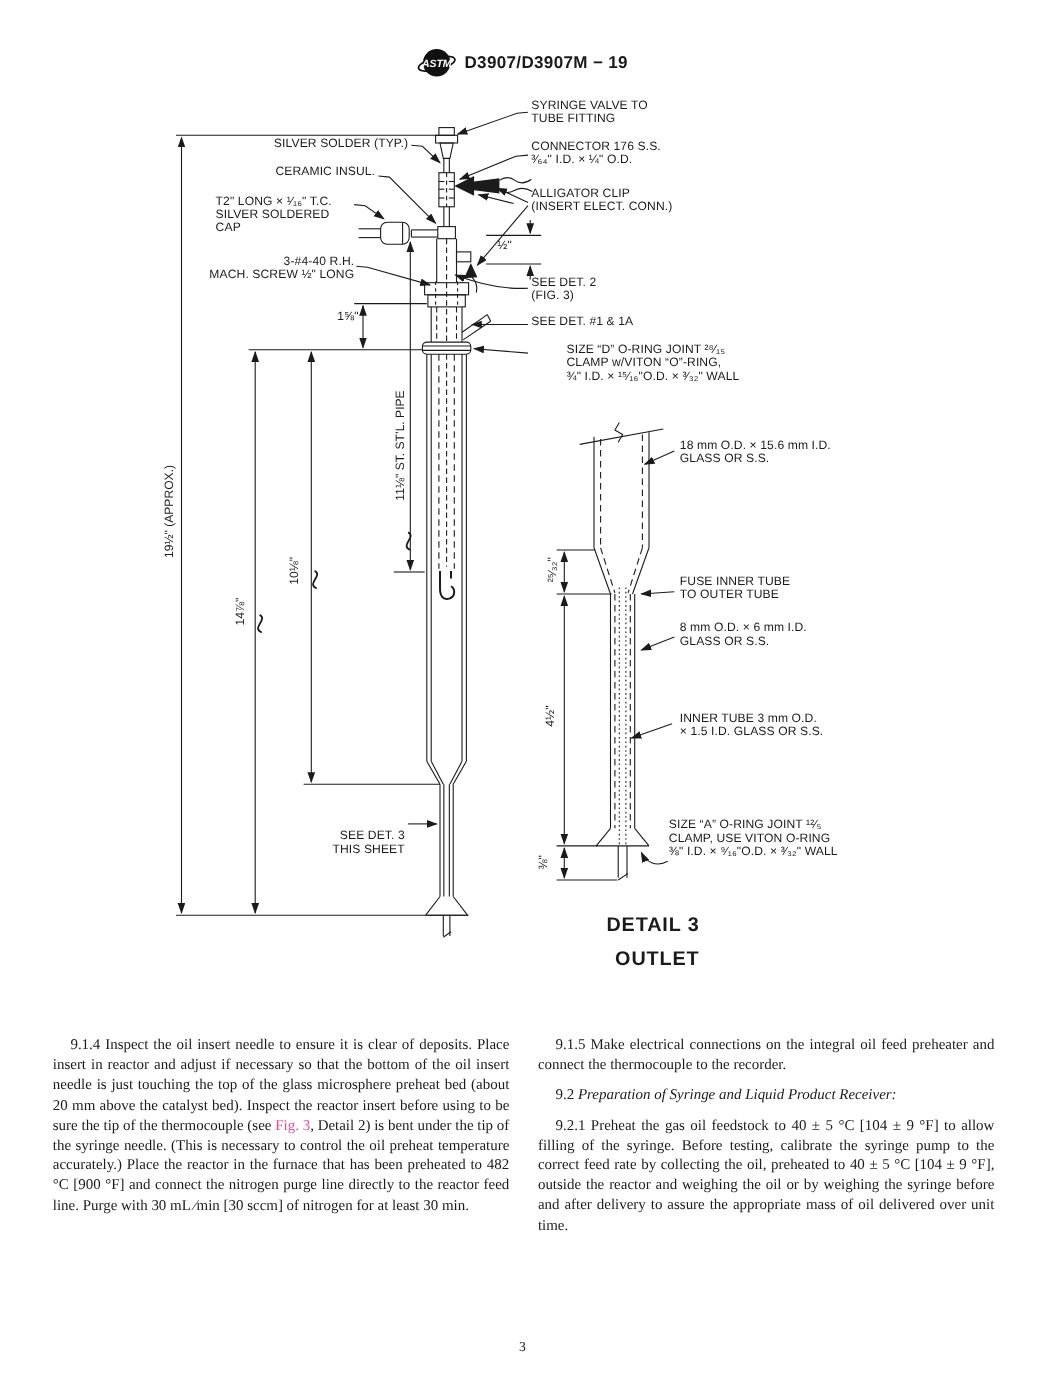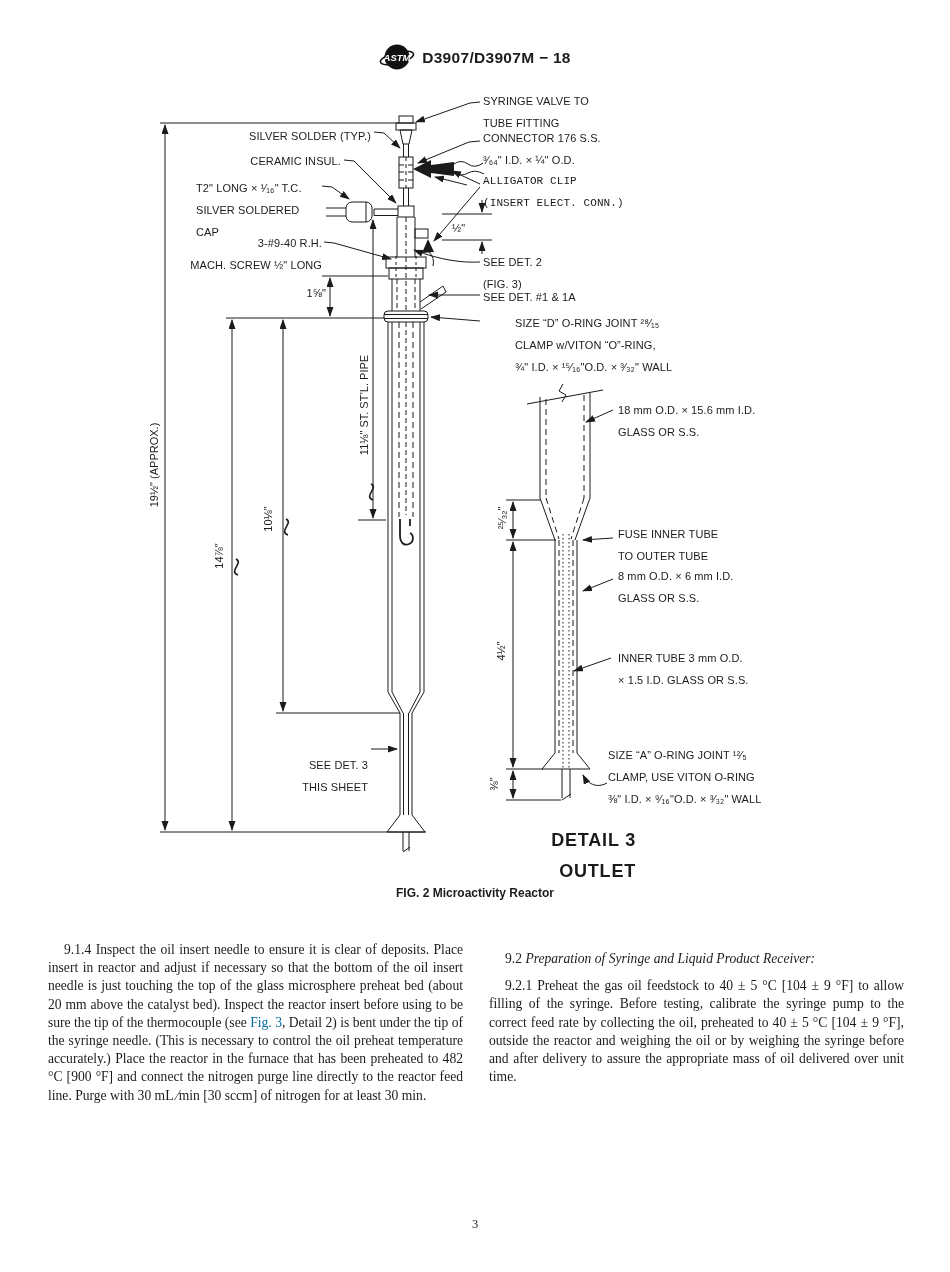--- a/index.html
+++ b/index.html
@@ -6,50 +6,50 @@
   .page {
     position:relative; width:950px; height:1272px; background:#ffffff;
     font-family:"Liberation Sans", sans-serif; color:#1b1b1b; overflow:hidden;
   }
   
   .hdr { position:absolute; top:42px; left:0; width:100%; display:flex; justify-content:center; align-items:center; gap:7px; }
   .hdr-title { font-weight:bold; font-size:15.5px; letter-spacing:0.3px; }
   
   .fig-svg { position:absolute; top:0; left:0; }
   
-  .lbl { position:absolute; font-size:11px; line-height:22px; white-space:pre-line; letter-spacing:0.1px; }
+  .lbl { position:absolute; font-size:11px; line-height:12px; white-space:pre-line; letter-spacing:0.1px; }
   .lbl.r { text-align:right; }
   .rot { position:absolute; font-size:11px; white-space:nowrap; background:#fff; padding:0 2px;
          transform:translate(-50%,-50%) rotate(-90deg); }
   .det-title { position:absolute; left:494px; width:142px; text-align:right; font-weight:bold;
                font-size:18px; letter-spacing:0.8px; }
   .fig-caption { position:absolute; top:886px; left:0; width:100%; text-align:center; font-weight:bold; font-size:12px; }
   
   .cols { position:absolute; top:941px; left:48px; width:856px; display:flex; gap:26px;
           font-family:"Liberation Serif", serif; font-size:13.6px; line-height:18.2px; text-align:justify; }
   .col { width:415px; }
   p.para { margin:0; text-indent:16px; }
   p.para.sp { margin-top:9px; }
   .it { font-style:italic; }
-  .link { color:#0369a1; }
+  .link { color:#ec4899; }
   .pagenum { position:absolute; top:1217px; left:0; width:100%; text-align:center;
              font-family:"Liberation Serif", serif; font-size:12.5px; }
 </style>
 </head>
 <body>
 
 <div class="page">
 
   <div class="hdr">
     <svg width="36" height="32" viewBox="0 0 36 32">
       <circle cx="18" cy="15" r="12.5" fill="#111"></circle>
       <ellipse cx="18" cy="16" rx="17" ry="5.5" fill="none" stroke="#111" stroke-width="1.6" transform="rotate(-14 18 16)"></ellipse>
       <text x="18" y="19" text-anchor="middle" font-family="Liberation Sans, sans-serif" font-size="9.5" font-weight="bold" font-style="italic" fill="#fff">ASTM</text>
     </svg>
-    <span class="hdr-title">D3907/D3907M − 18</span>
+    <span class="hdr-title">D3907/D3907M − 19</span>
   </div>
 
   <svg class="fig-svg" width="950" height="920" viewBox="0 0 950 920">
     <defs>
       <marker id="ar" markerWidth="10" markerHeight="8" refX="9" refY="3.5" orient="auto-start-reverse">
         <path d="M0,0 L10,3.5 L0,7 Z" fill="#1b1b1b"></path>
       </marker>
     </defs>
     <g stroke="#1b1b1b" stroke-width="1" fill="none">
 
@@ -213,26 +213,26 @@
       <path d="M607,783 C596,789 587,783 583,775" marker-end="url(#ar)"></path>
     </g>
   </svg>
 
   <div class="lbl" style="left:483px; top:90px;">SYRINGE VALVE TO
 TUBE FITTING</div>
   <div class="lbl r" style="right:579px; top:125px;text-align:center;">SILVER SOLDER (TYP.)</div>
   <div class="lbl" style="left:483px; top:127px;">CONNECTOR 176 S.S.
 ³⁄₆₄" I.D. × ¼" O.D.</div>
   <div class="lbl r" style="right:609px; top:150px;">CERAMIC INSUL.</div>
-  <div class="lbl" style="left:483px; top:170px;font-family:Liberation Mono, monospace;">ALLIGATOR CLIP
+  <div class="lbl" style="left:483px; top:170px;">ALLIGATOR CLIP
 (INSERT ELECT. CONN.)</div>
   <div class="lbl" style="left:196px; top:177px;">T2" LONG × ¹⁄₁₆" T.C.
 SILVER SOLDERED
 CAP</div>
-  <div class="lbl r" style="right:628px; top:232px;">3-#9-40 R.H.
+  <div class="lbl r" style="right:628px; top:232px;">3-#4-40 R.H.
 MACH. SCREW ½" LONG</div>
   <div class="lbl" style="left:452px; top:217px;">½"</div>
   <div class="lbl" style="left:483px; top:251px;">SEE DET. 2
 (FIG. 3)</div>
   <div class="lbl" style="left:483px; top:286px;">SEE DET. #1 &amp; 1A</div>
   <div class="lbl" style="left:483px; top:312px;margin-left:32px;">SIZE “D” O-RING JOINT ²⁸⁄₁₅
 CLAMP w/VITON “O”-RING,
 ¾" I.D. × ¹⁵⁄₁₆"O.D. × ³⁄₃₂" WALL</div>
   <div class="lbl r" style="right:624px; top:282px;">1⅝"</div>
   <div class="rot" style="left:154px; top:465px;">19½" (APPROX.)</div>
@@ -250,26 +250,26 @@
   <div class="lbl" style="left:618px; top:647px;">INNER TUBE 3 mm O.D.
 × 1.5 I.D. GLASS OR S.S.</div>
   <div class="lbl" style="left:608px; top:744px;">SIZE “A” O-RING JOINT ¹²⁄₅
 CLAMP, USE VITON O-RING
 ⅜" I.D. × ⁹⁄₁₆"O.D. × ³⁄₃₂" WALL</div>
   <div class="rot" style="left:502px; top:518px;">²⁵⁄₃₂"</div>
   <div class="rot" style="left:501px; top:651px;">4½"</div>
   <div class="rot" style="left:494px; top:784px;">⅜"</div>
   <div class="det-title" style="top:830px;">DETAIL 3</div>
   <div class="det-title" style="top:861px;">OUTLET</div>
-  <div class="fig-caption">FIG. 2 Microactivity Reactor</div>
 
   <div class="cols">
     <div class="col">
       <p class="para"><span>9.1.4  Inspect the oil insert needle to ensure it is clear of deposits. Place insert in reactor and adjust if necessary so that the bottom of the oil insert needle is just touching the top of the glass microsphere preheat bed (about 20 mm above the catalyst bed). Inspect the reactor insert before using to be sure the tip of the thermocouple (see </span><span class="link">Fig. 3</span><span>, Detail 2) is bent under the tip of the syringe needle. (This is necessary to control the oil preheat temperature accurately.) Place the reactor in the furnace that has been preheated to 482 °C [900 °F] and connect the nitrogen purge line directly to the reactor feed line. Purge with 30 mL ⁄min [30 sccm] of nitrogen for at least 30 min.</span></p>
     </div>
     <div class="col">
+      <p class="para">9.1.5  Make electrical connections on the integral oil feed preheater and connect the thermocouple to the recorder.</p>
       <p class="para sp"><span>9.2 </span><span class="it">Preparation of Syringe and Liquid Product Receiver:</span></p>
       <p class="para sp">9.2.1  Preheat the gas oil feedstock to 40 ± 5 °C [104 ± 9 °F] to allow filling of the syringe. Before testing, calibrate the syringe pump to the correct feed rate by collecting the oil, preheated to 40 ± 5 °C [104 ± 9 °F], outside the reactor and weighing the oil or by weighing the syringe before and after delivery to assure the appropriate mass of oil delivered over unit time.</p>
     </div>
   </div>
 
   <div class="pagenum">3</div>
 </div>
 
 </body></html>

